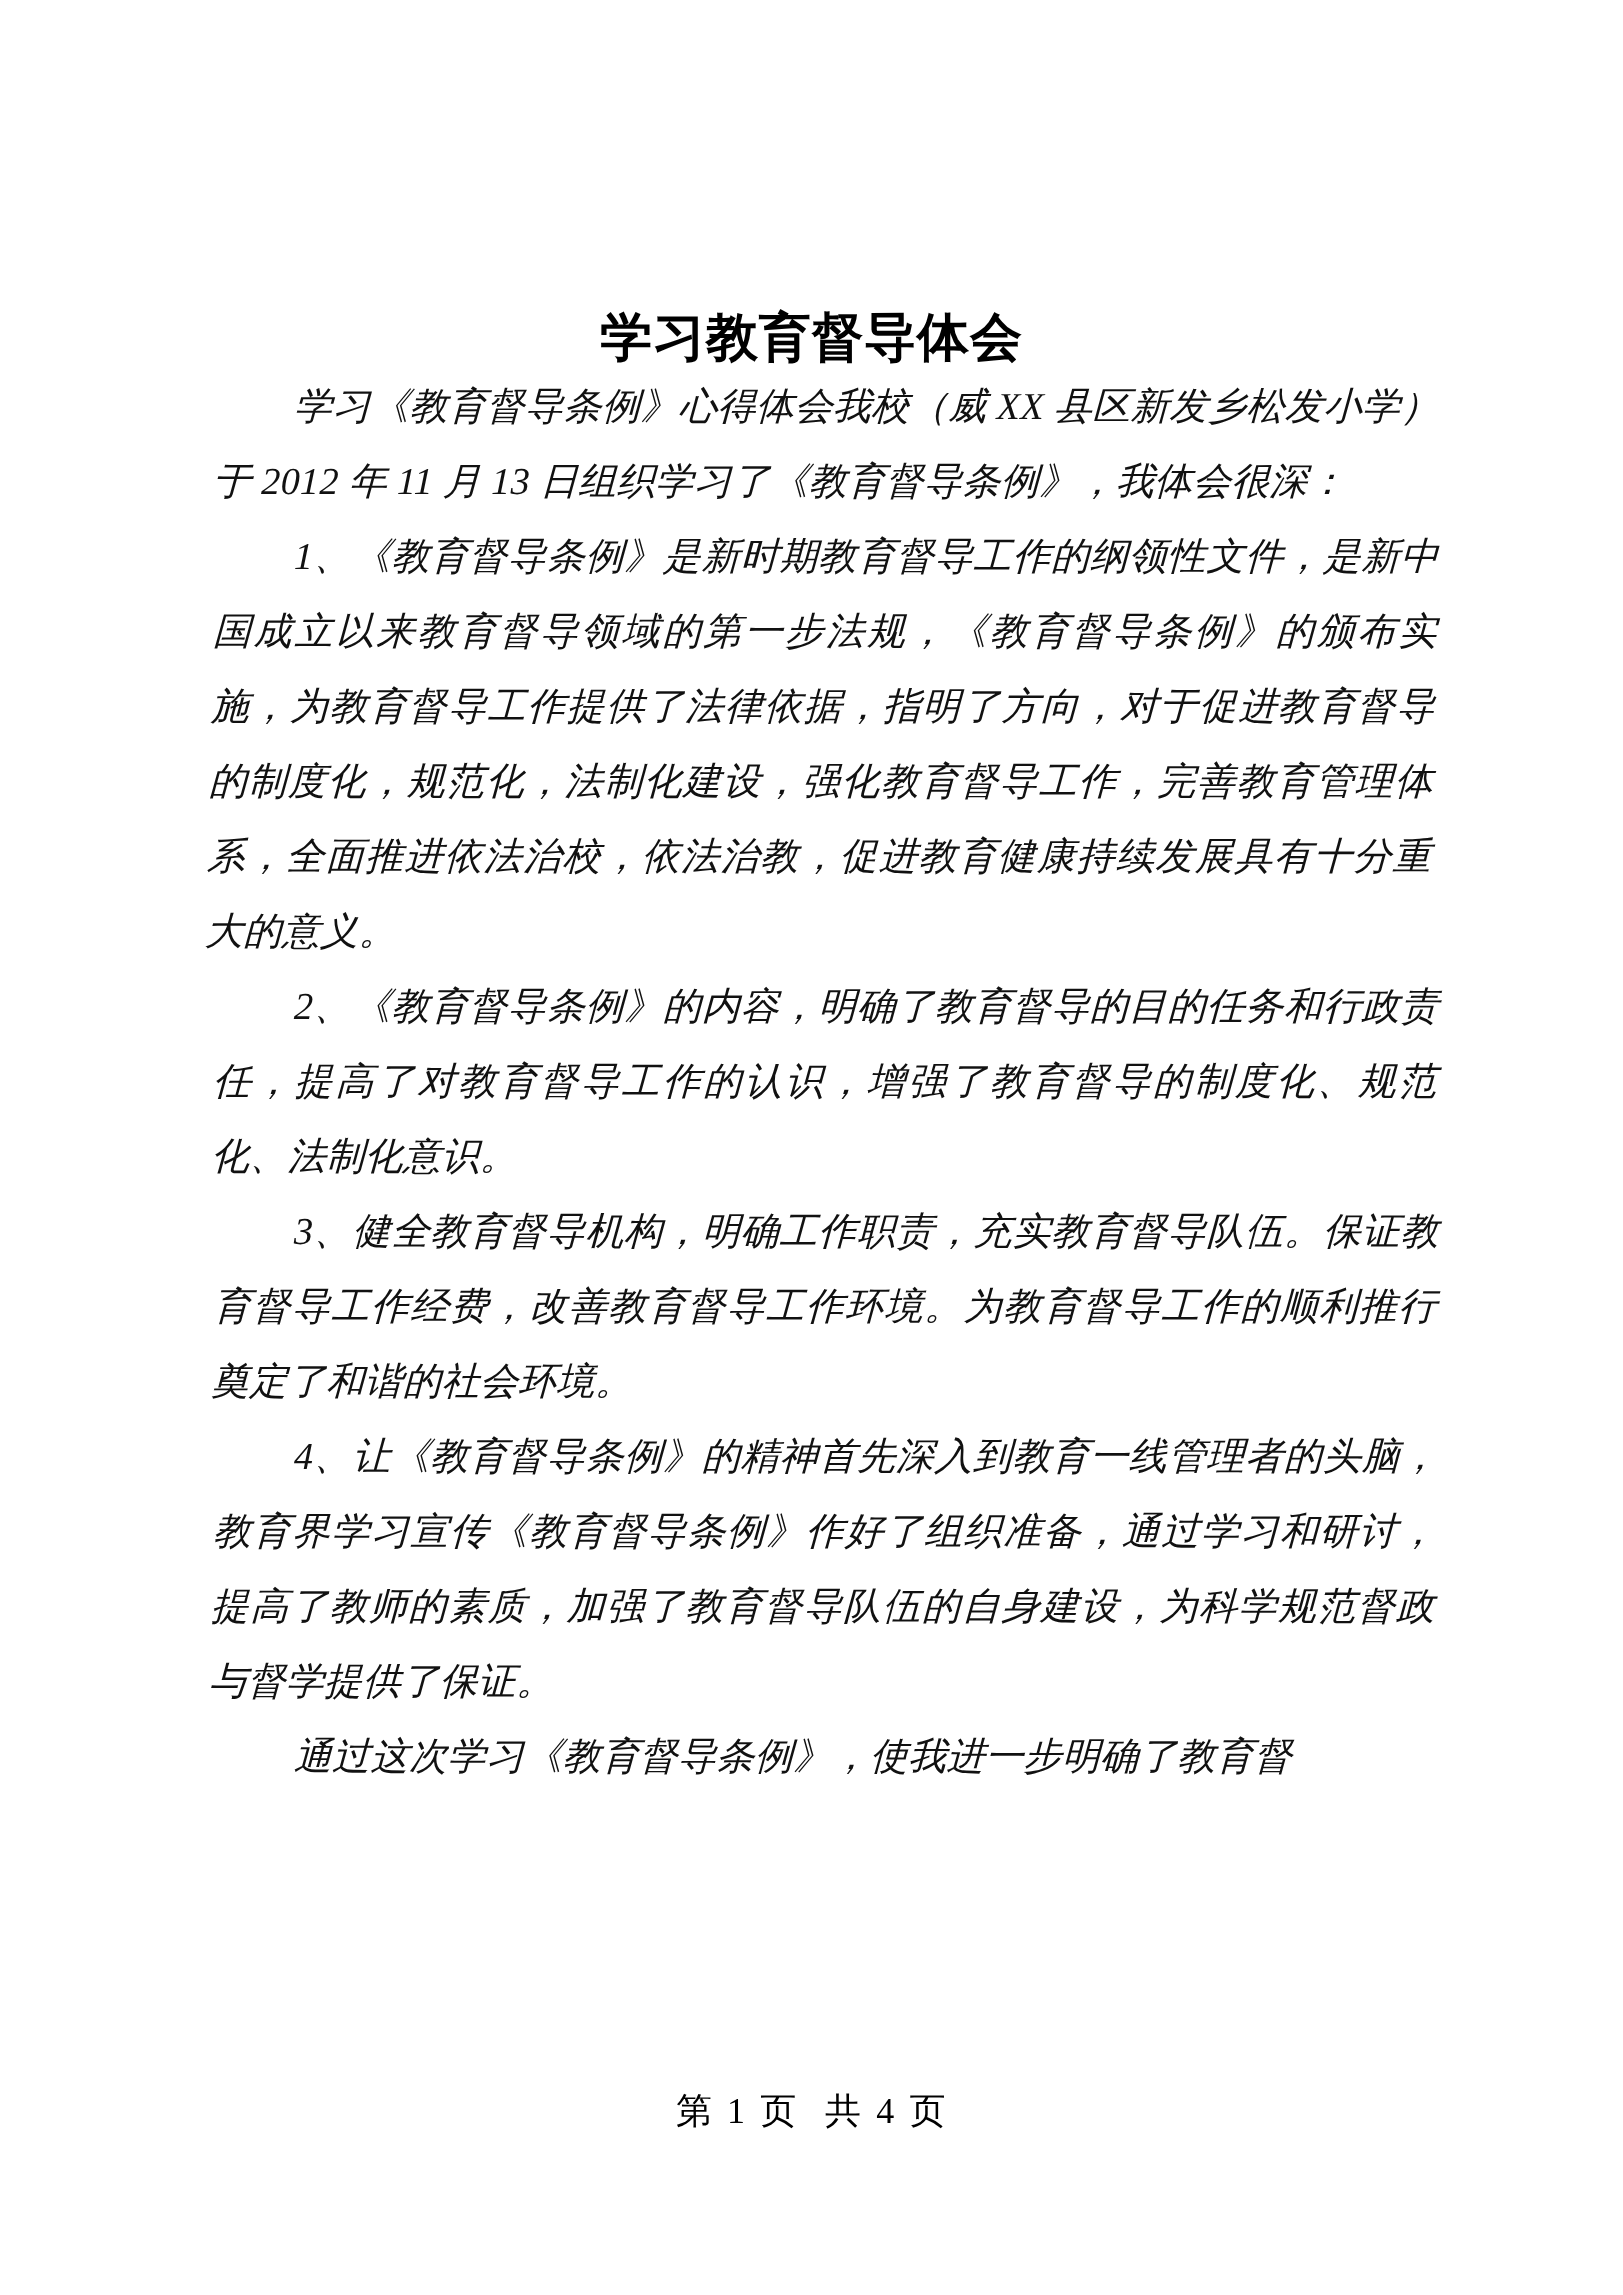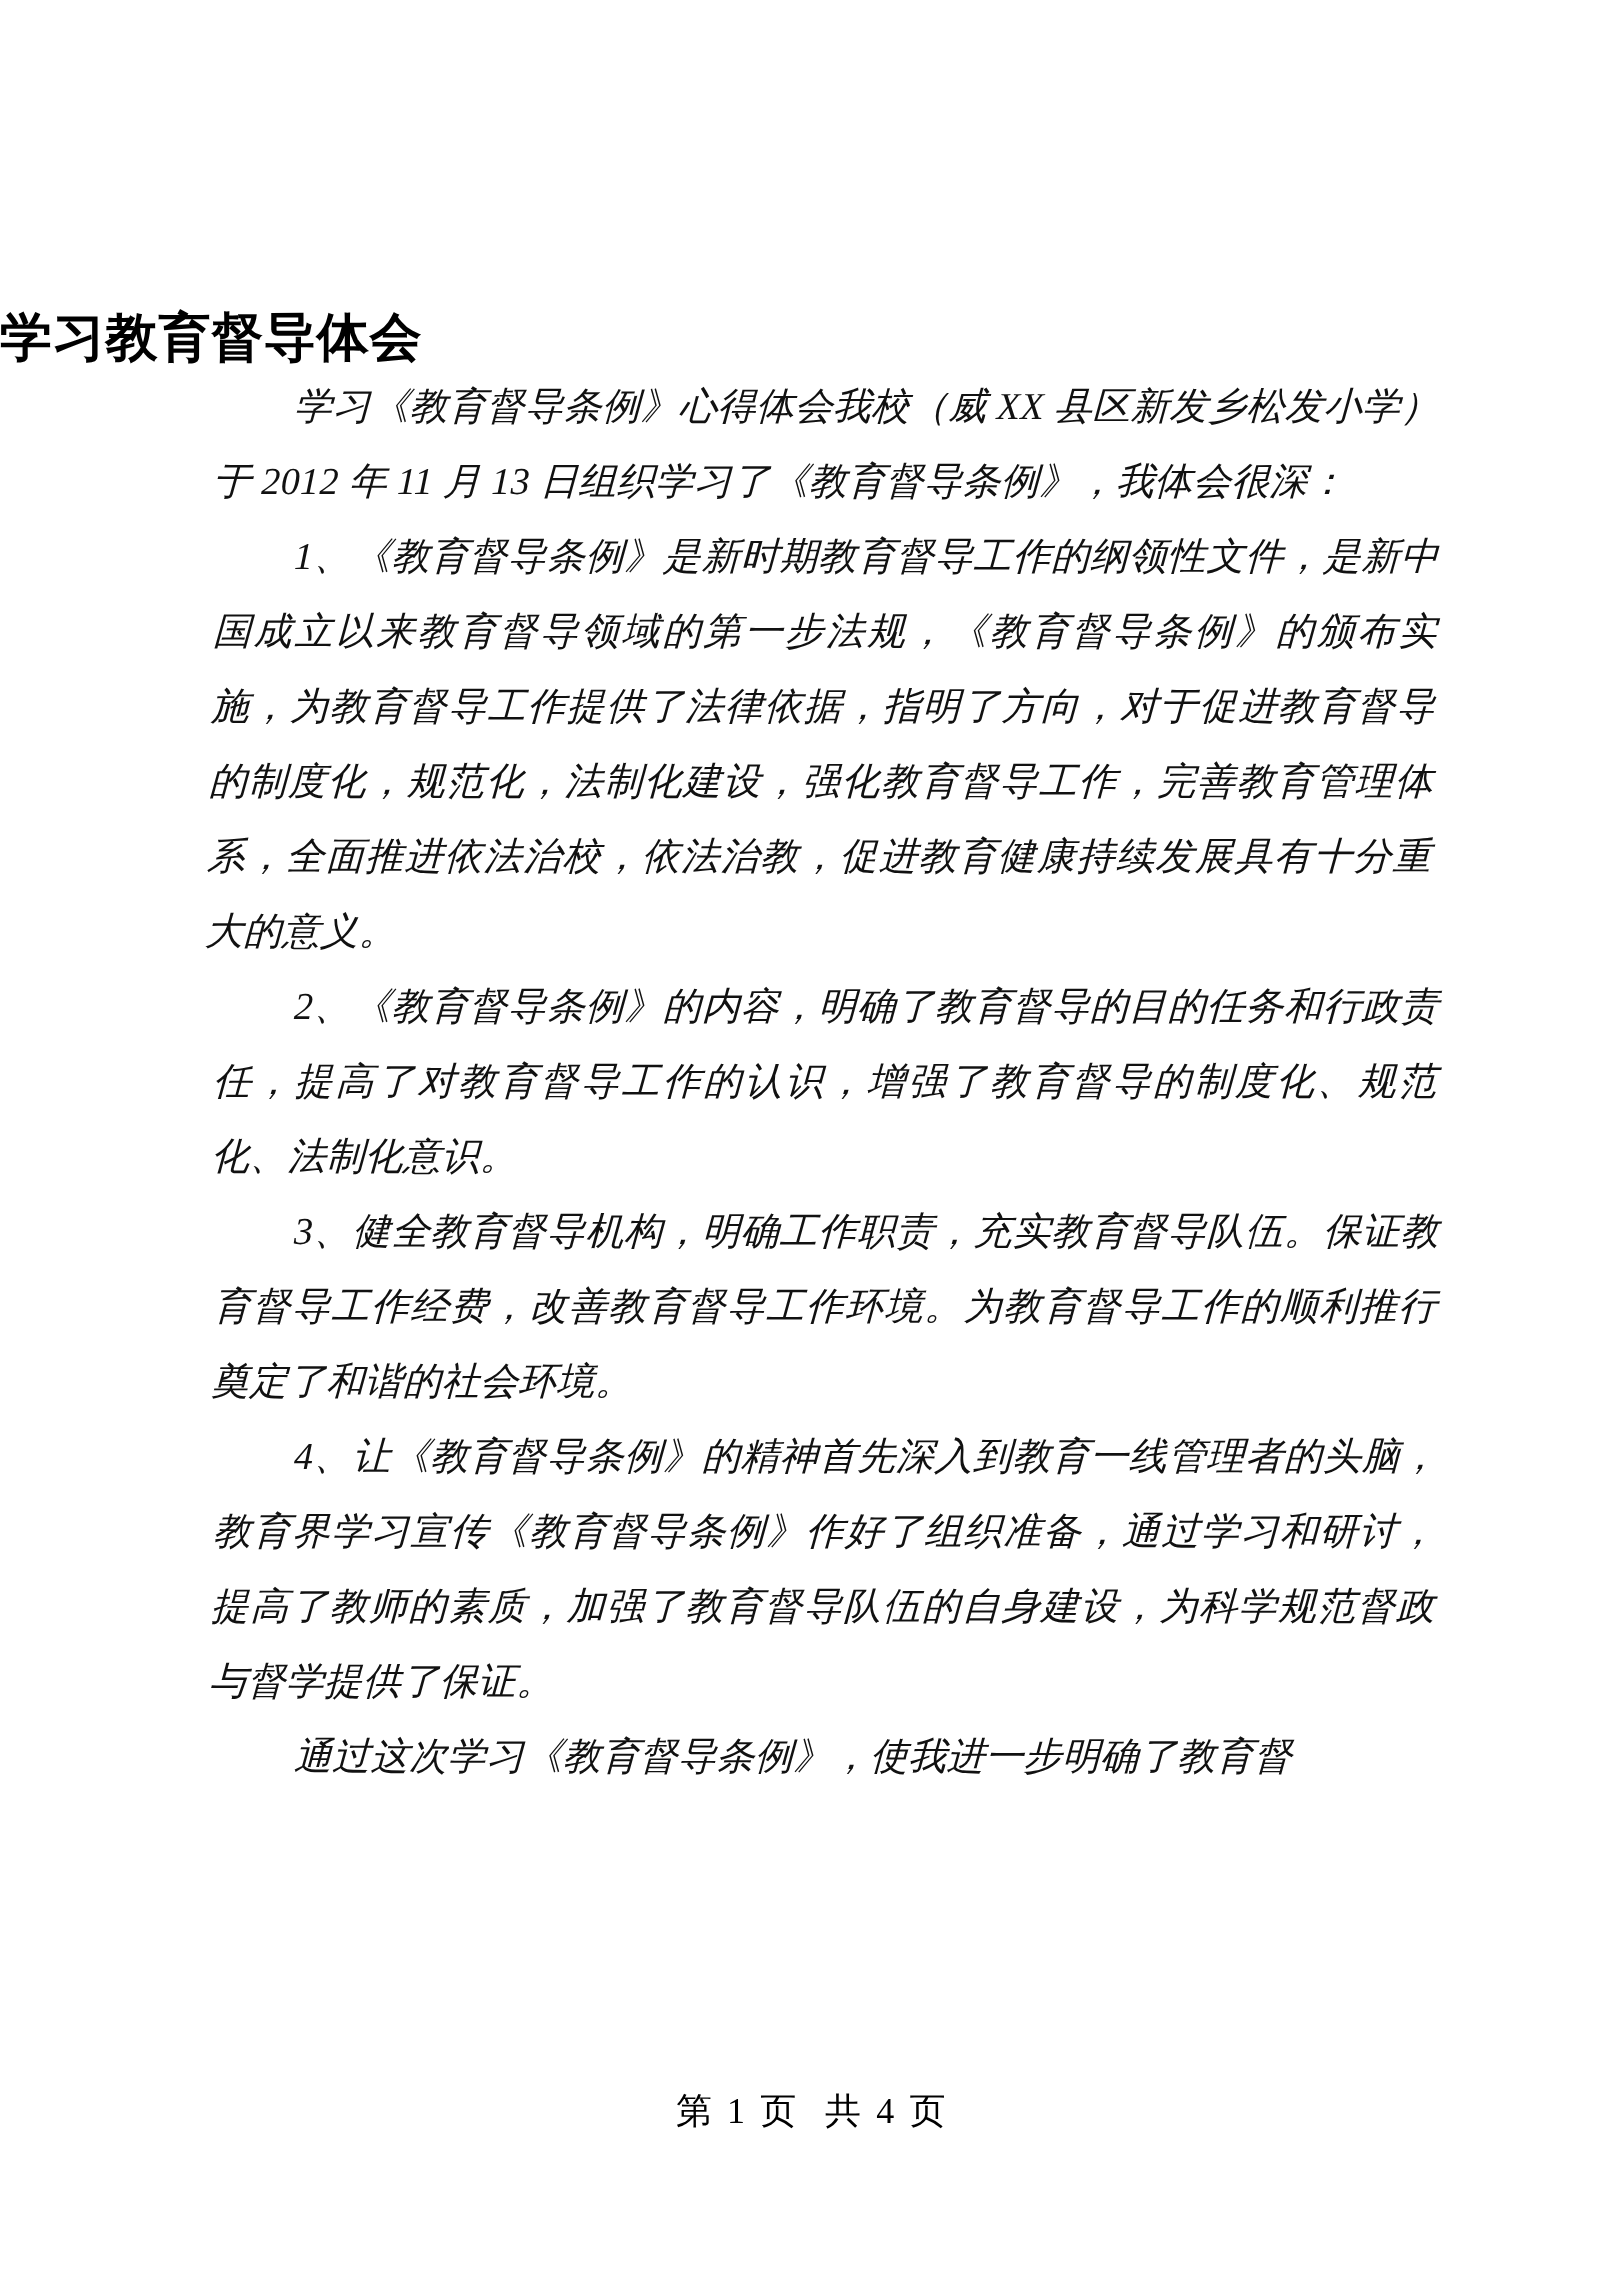--- a/index.html
+++ b/index.html
@@ -26,21 +26,21 @@
     background: #ffffff;
     box-sizing: border-box;
   }
 
   
   .doc-title {
     position: absolute;
     left: 0;
     top: 269px;
     width: 1623px;
-    text-align: left;
+    text-align: center;
     font-family: "DejaVu Sans", "Liberation Sans", sans-serif;
     font-weight: 700;
     font-size: 52px;
     line-height: 1.28;
     letter-spacing: 0.8px;
     color: #000;
     white-space: nowrap;
   }
 
   

